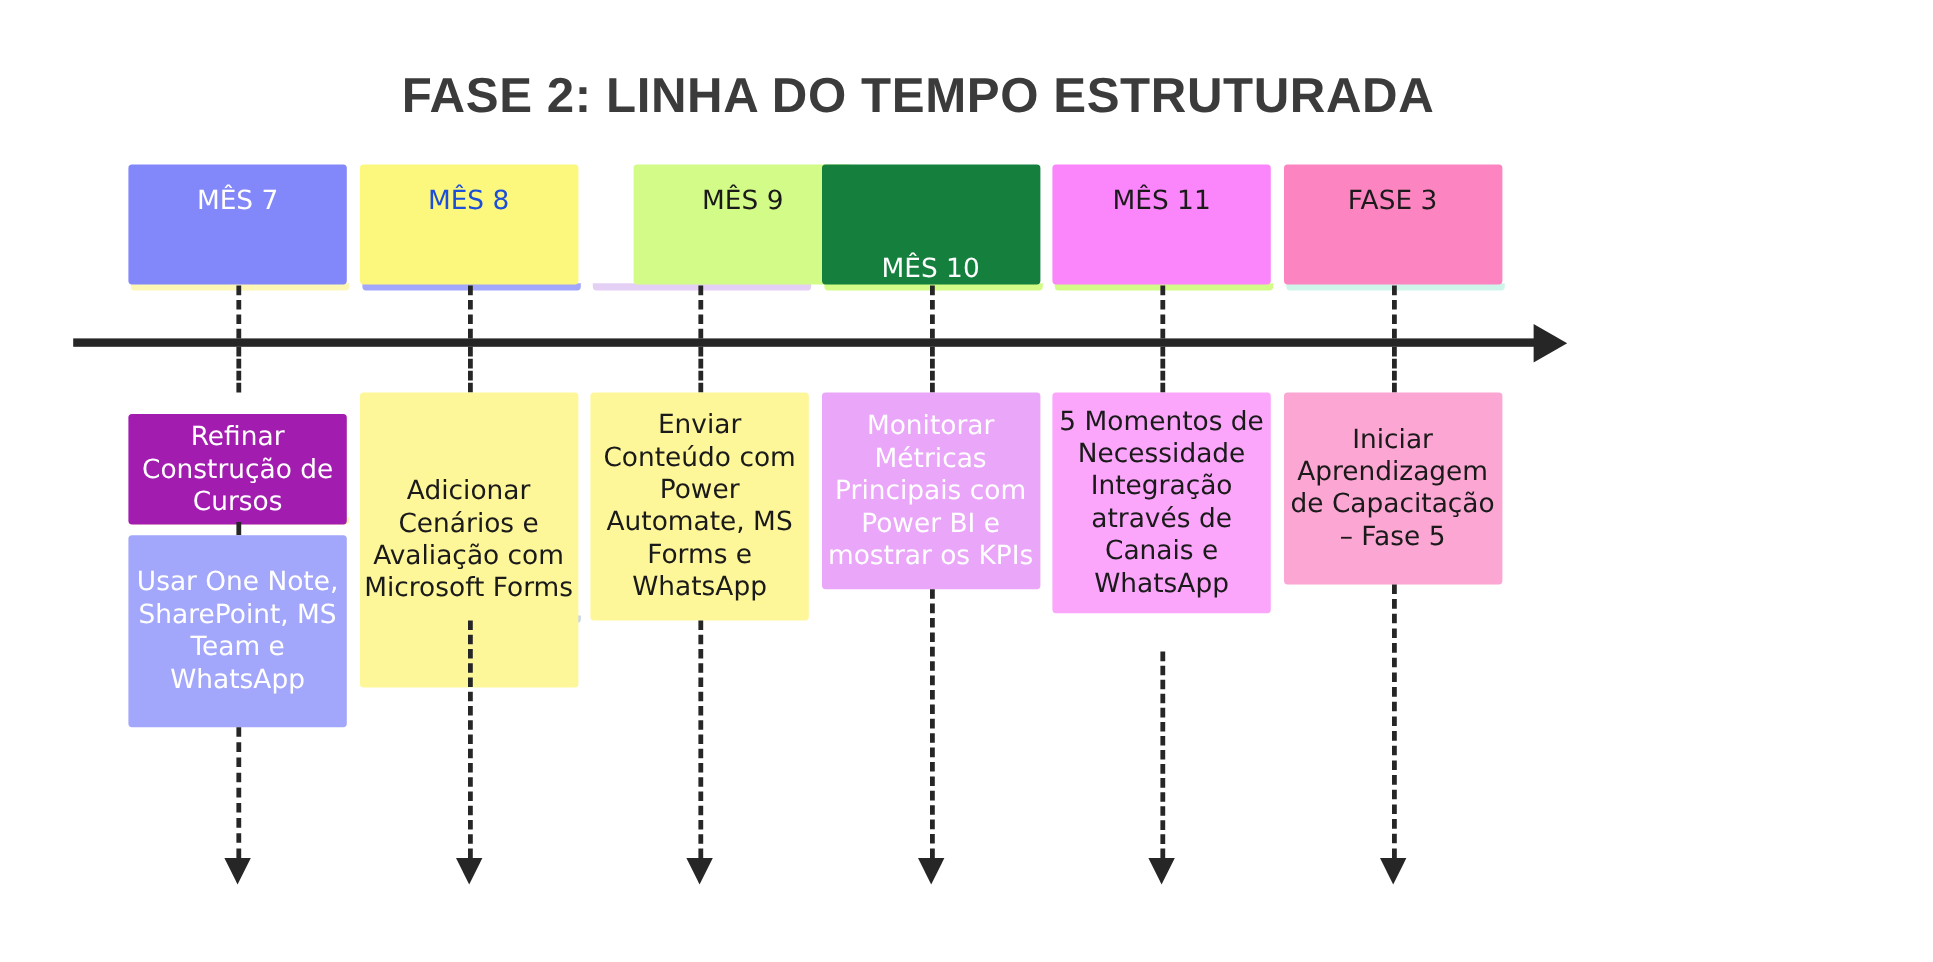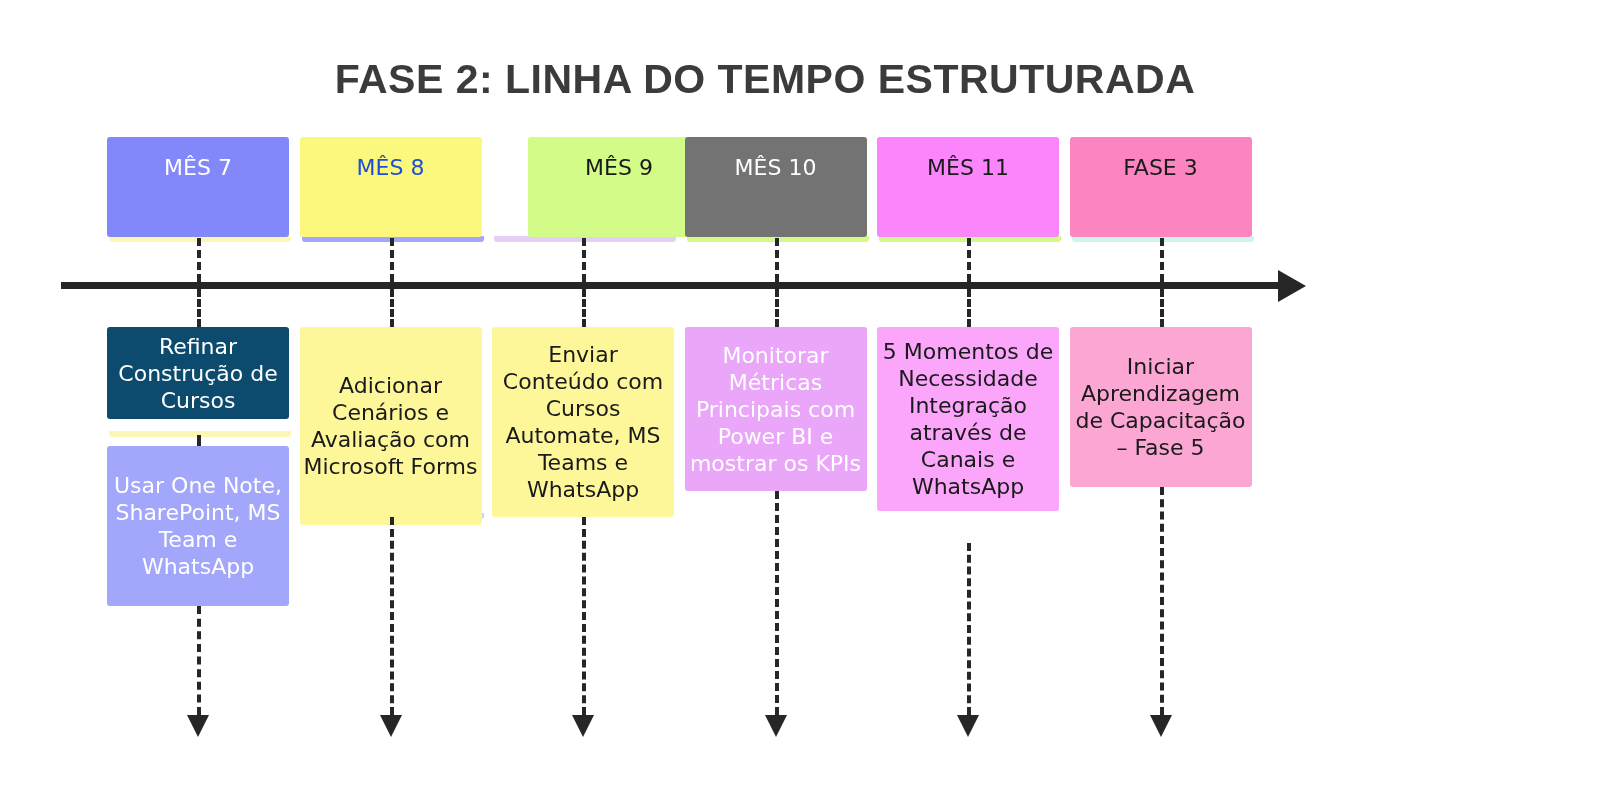--- a/index.html
+++ b/index.html
@@ -130,62 +130,62 @@
 
 <div id="columns-root">
     <div class="column" style="left: 107px;">
       <div class="shadow-strip" style="background: rgb(253, 247, 181);"></div>
       <div class="header-box" style="background: rgb(130, 135, 250); color: rgb(255, 255, 255); text-align: center;">
         <span>MÊS 7</span>
       </div>
       <div class="connector conn-top"></div>
       <div class="connector" style="top: 289px; height: 38px;"></div>
       <div class="task-shadow" style="top: 431px; background: rgb(253, 247, 181);"></div>
-      <div class="task-box" style="top: 327px; height: 92px; background: #0c4a6e; color: rgb(255, 255, 255);">
+      <div class="task-box" style="top: 345px; height: 92px; background: #a21caf; color: rgb(255, 255, 255);">
         <span>Refinar Construção de Cursos</span>
       </div>
       <div class="connector" style="top: 435px; height: 11px;"></div>
       <div class="task-shadow" style="top: 602px; background: rgb(255, 255, 255);"></div>
       <div class="task-box" style="top: 446px; height: 160px; background: rgb(163, 167, 251); color: rgb(255, 255, 255);">
         <span>Usar One Note, SharePoint, MS Team e WhatsApp</span>
       </div>
       <div class="connector" style="top: 606px; height: 109px;"></div>
       <div class="arrow-down" style="top: 715px;"></div>
     </div>
     <div class="column" style="left: 299.5px;">
       <div class="shadow-strip" style="background: rgb(163, 167, 251);"></div>
       <div class="header-box" style="background: rgb(252, 248, 125); color: #1d4ed8;">
         <span>MÊS 8</span>
       </div>
       <div class="connector conn-top"></div>
       <div class="connector" style="top: 289px; height: 38px;"></div>
       <div class="task-shadow" style="top: 513px; background: rgb(201, 212, 240);"></div>
-      <div class="task-box" style="top: 327px; height: 198px; background: rgb(253, 247, 153); color: rgb(26, 26, 26);">
+      <div class="task-box" style="top: 327px; height: 246px; background: rgb(253, 247, 153); color: rgb(26, 26, 26);">
         <span>Adicionar Cenários e Avaliação com Microsoft Forms</span>
       </div>
       <div class="connector" style="top: 517px; height: 198px;"></div>
       <div class="arrow-down" style="top: 715px;"></div>
     </div>
     <div class="column" style="left: 492px;">
       <div class="shadow-strip" style="background: rgb(229, 208, 245);"></div>
       <div class="header-box" style="background: rgb(210, 251, 135); color: rgb(26, 26, 26); margin-left: 36px;">
         <span>MÊS 9</span>
       </div>
       <div class="connector conn-top"></div>
       <div class="connector" style="top: 289px; height: 38px;"></div>
       <div class="task-shadow" style="top: 513px; background: rgb(255, 255, 255);"></div>
       <div class="task-box" style="top: 327px; height: 190px; background: rgb(253, 247, 153); color: rgb(26, 26, 26);">
-        <span>Enviar Conteúdo com Cursos Automate, MS Teams e WhatsApp</span>
+        <span>Enviar Conteúdo com Power Automate, MS Forms e WhatsApp</span>
       </div>
       <div class="connector" style="top: 517px; height: 198px;"></div>
       <div class="arrow-down" style="top: 715px;"></div>
     </div>
     <div class="column" style="left: 684.5px;">
       <div class="shadow-strip" style="background: rgb(210, 251, 135);"></div>
-      <div class="header-box" style="background: #737373; color: rgb(255, 255, 255);">
+      <div class="header-box" style="background: #15803d; color: rgb(255, 255, 255); align-items: flex-end;">
         <span>MÊS 10</span>
       </div>
       <div class="connector conn-top"></div>
       <div class="connector" style="top: 289px; height: 38px;"></div>
       <div class="task-shadow" style="top: 487px; background: rgb(255, 255, 255);"></div>
       <div class="task-box" style="top: 327px; height: 164px; background: rgb(234, 166, 249); color: rgb(255, 255, 255);">
         <span>Monitorar Métricas Principais com Power BI e mostrar os KPIs</span>
       </div>
       <div class="connector" style="top: 491px; height: 224px;"></div>
       <div class="arrow-down" style="top: 715px;"></div>

